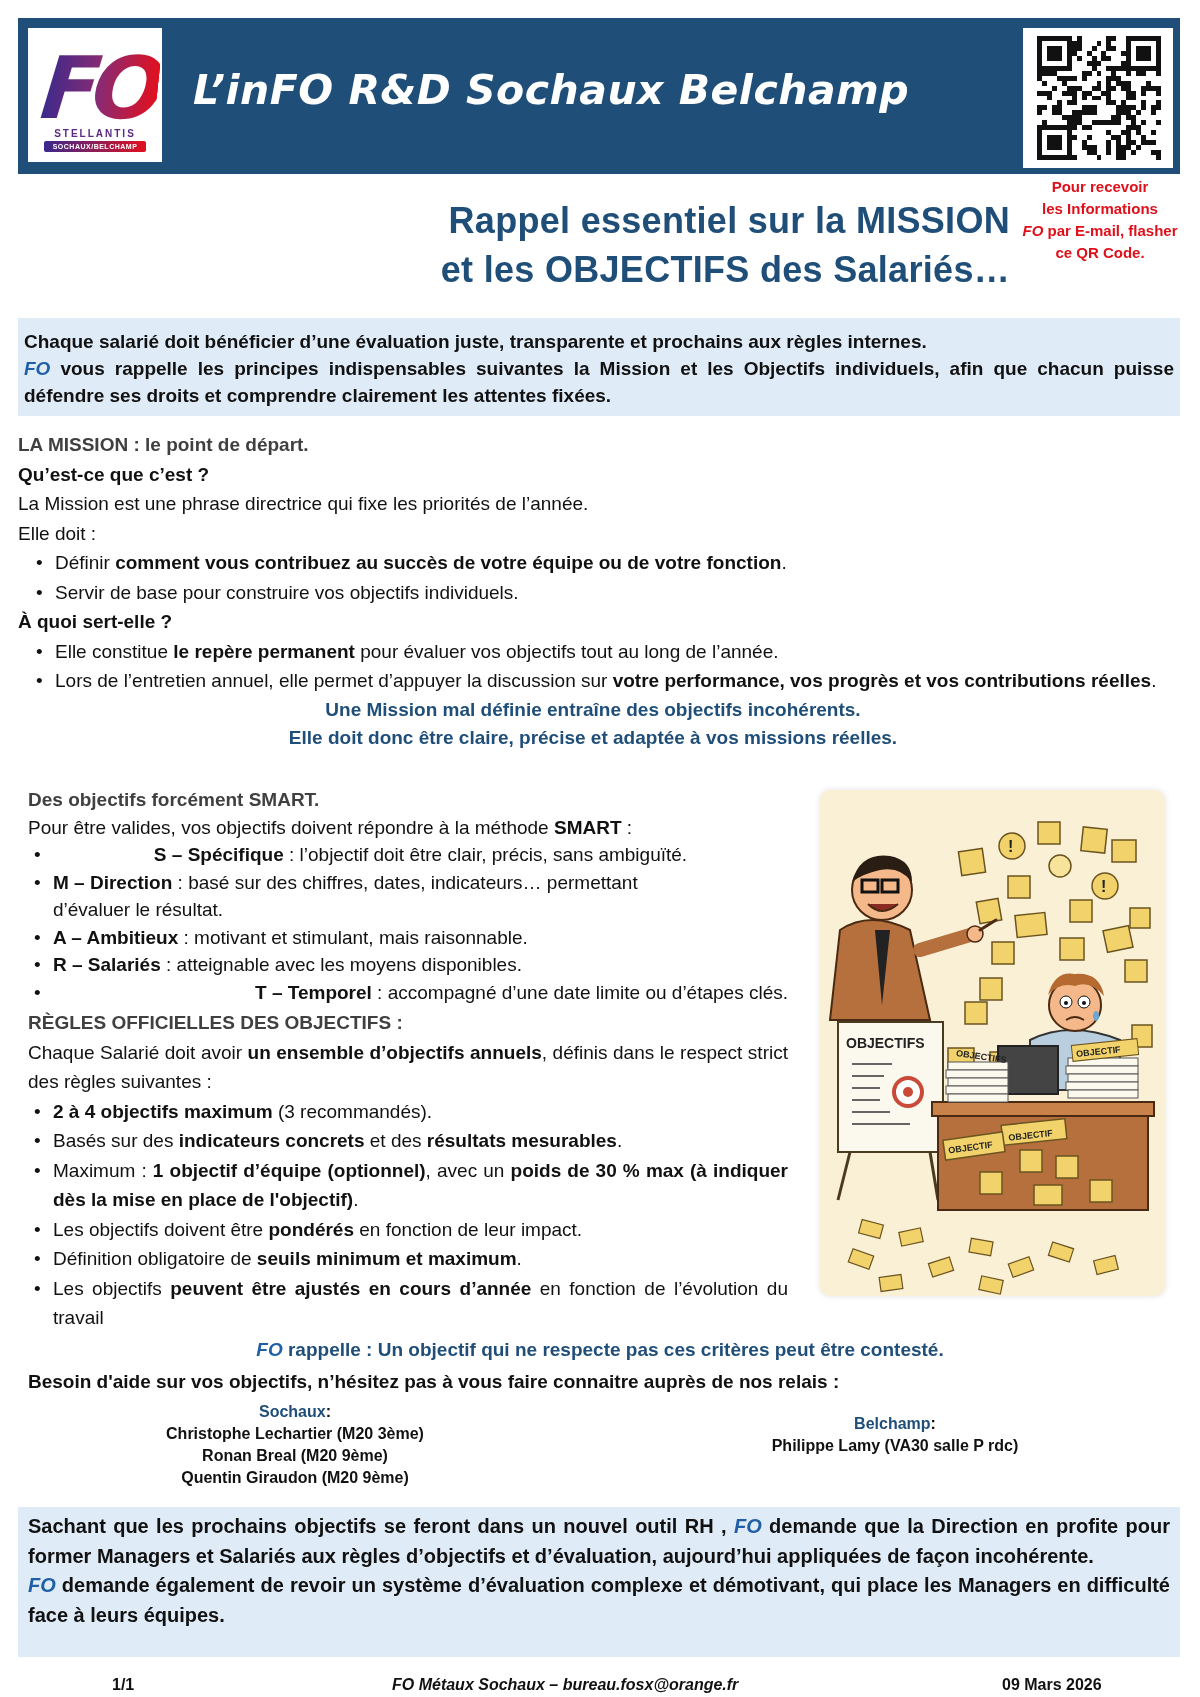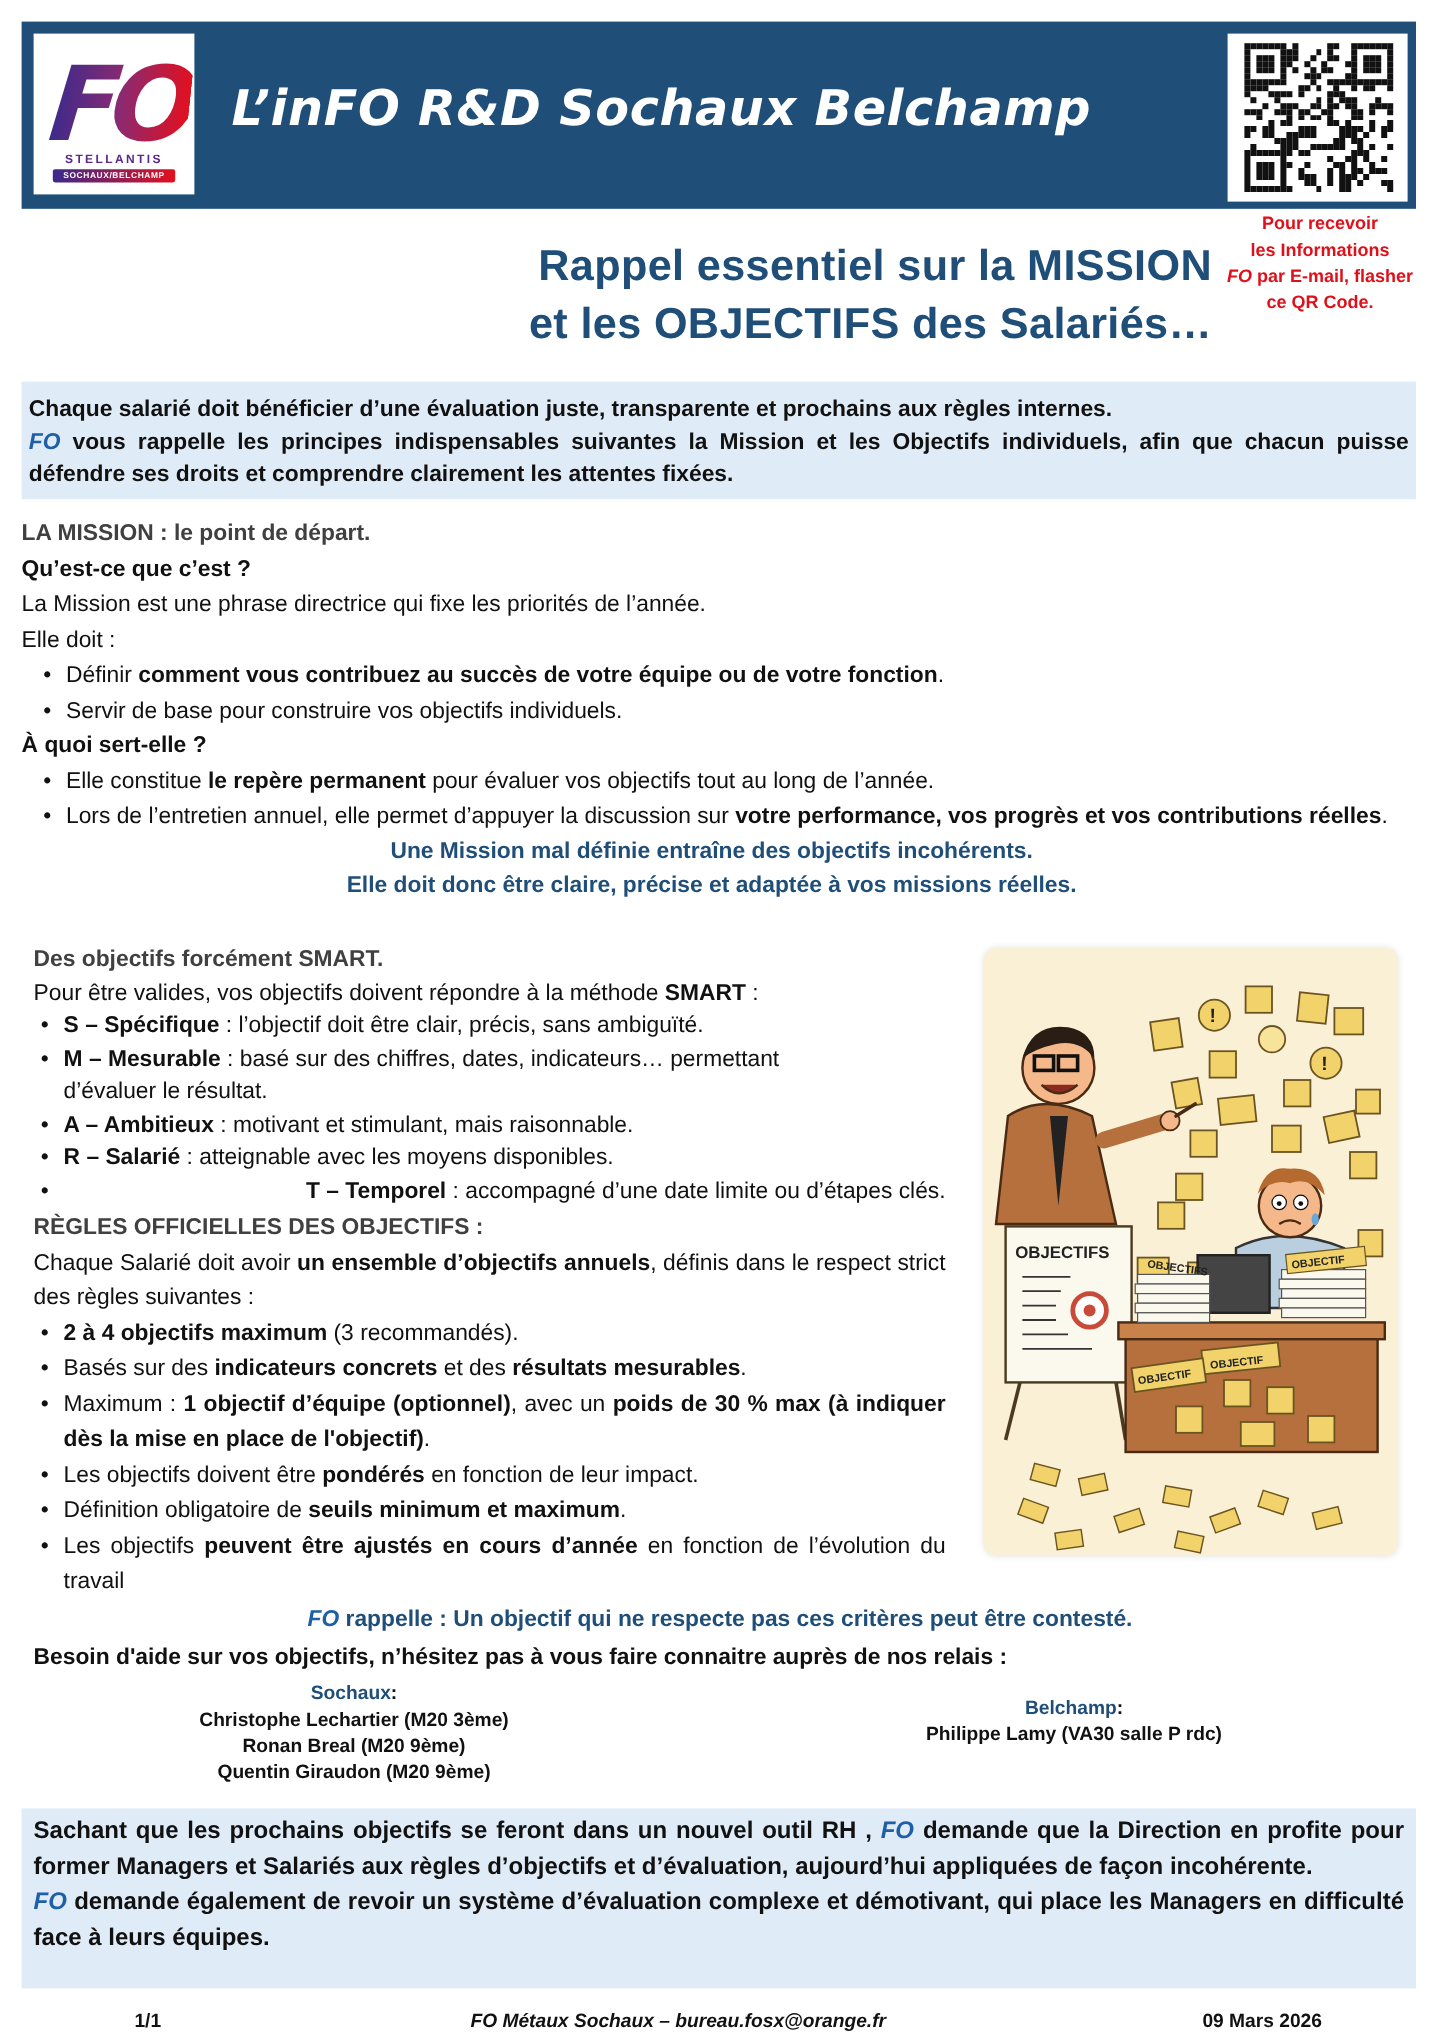--- a/index.html
+++ b/index.html
@@ -720,24 +720,24 @@
   <div class="center-blue" style="line-height:28px;">
     <div>Une Mission mal définie entraîne des objectifs incohérents.</div>
     <div>Elle doit donc être claire, précise et adaptée à vos missions réelles.</div>
   </div>
 </div>
 
 <div class="sec" style="left:28px; top:786px; width:760px; line-height:27.5px;">
   <div class="h-blue">Des objectifs forcément SMART.</div>
   <div><span>Pour être valides, vos objectifs doivent répondre à la méthode </span><b>SMART</b><span> :</span></div>
   <ul class="b" style="margin-left:-12px;">
-    <li style="text-align:left;"><b>S – Spécifique</b><span> : l’objectif doit être clair, précis, sans ambiguïté.</span></li>
-    <li style="text-align:left; padding-right:90px;"><b>M – Mesurable</b><span> : basé sur des chiffres, dates, indicateurs… permettant d’évaluer le résultat.</span></li>
+    <li style="text-align:center;"><b>S – Spécifique</b><span> : l’objectif doit être clair, précis, sans ambiguïté.</span></li>
+    <li style="text-align:left; padding-right:90px;"><b>M – Direction</b><span> : basé sur des chiffres, dates, indicateurs… permettant d’évaluer le résultat.</span></li>
     <li style="text-align:left;"><b>A – Ambitieux</b><span> : motivant et stimulant, mais raisonnable.</span></li>
-    <li style="text-align:left;"><b>R – Salarié</b><span> : atteignable avec les moyens disponibles.</span></li>
+    <li style="text-align:left;"><b>R – Salariés</b><span> : atteignable avec les moyens disponibles.</span></li>
     <li style="text-align:right;"><b>T – Temporel</b><span> : accompagné d’une date limite ou d’étapes clés.</span></li>
   </ul>
 </div>
 
 <div class="sec" style="left:28px; top:1008px; width:760px; line-height:29.5px;">
   <div class="h-blue">RÈGLES OFFICIELLES DES OBJECTIFS :</div>
   <div style="text-align:justify;"><span>Chaque Salarié doit avoir </span><b>un ensemble d’objectifs annuels</b><span>, définis dans le respect strict des règles suivantes :</span></div>
   <ul class="b" style="margin-left:-12px;">
     <li><b>2 à 4 objectifs maximum</b><span> (3 recommandés).</span></li>
     <li><span>Basés sur des </span><b>indicateurs concrets</b><span> et des </span><b>résultats mesurables</b><span>.</span></li>

